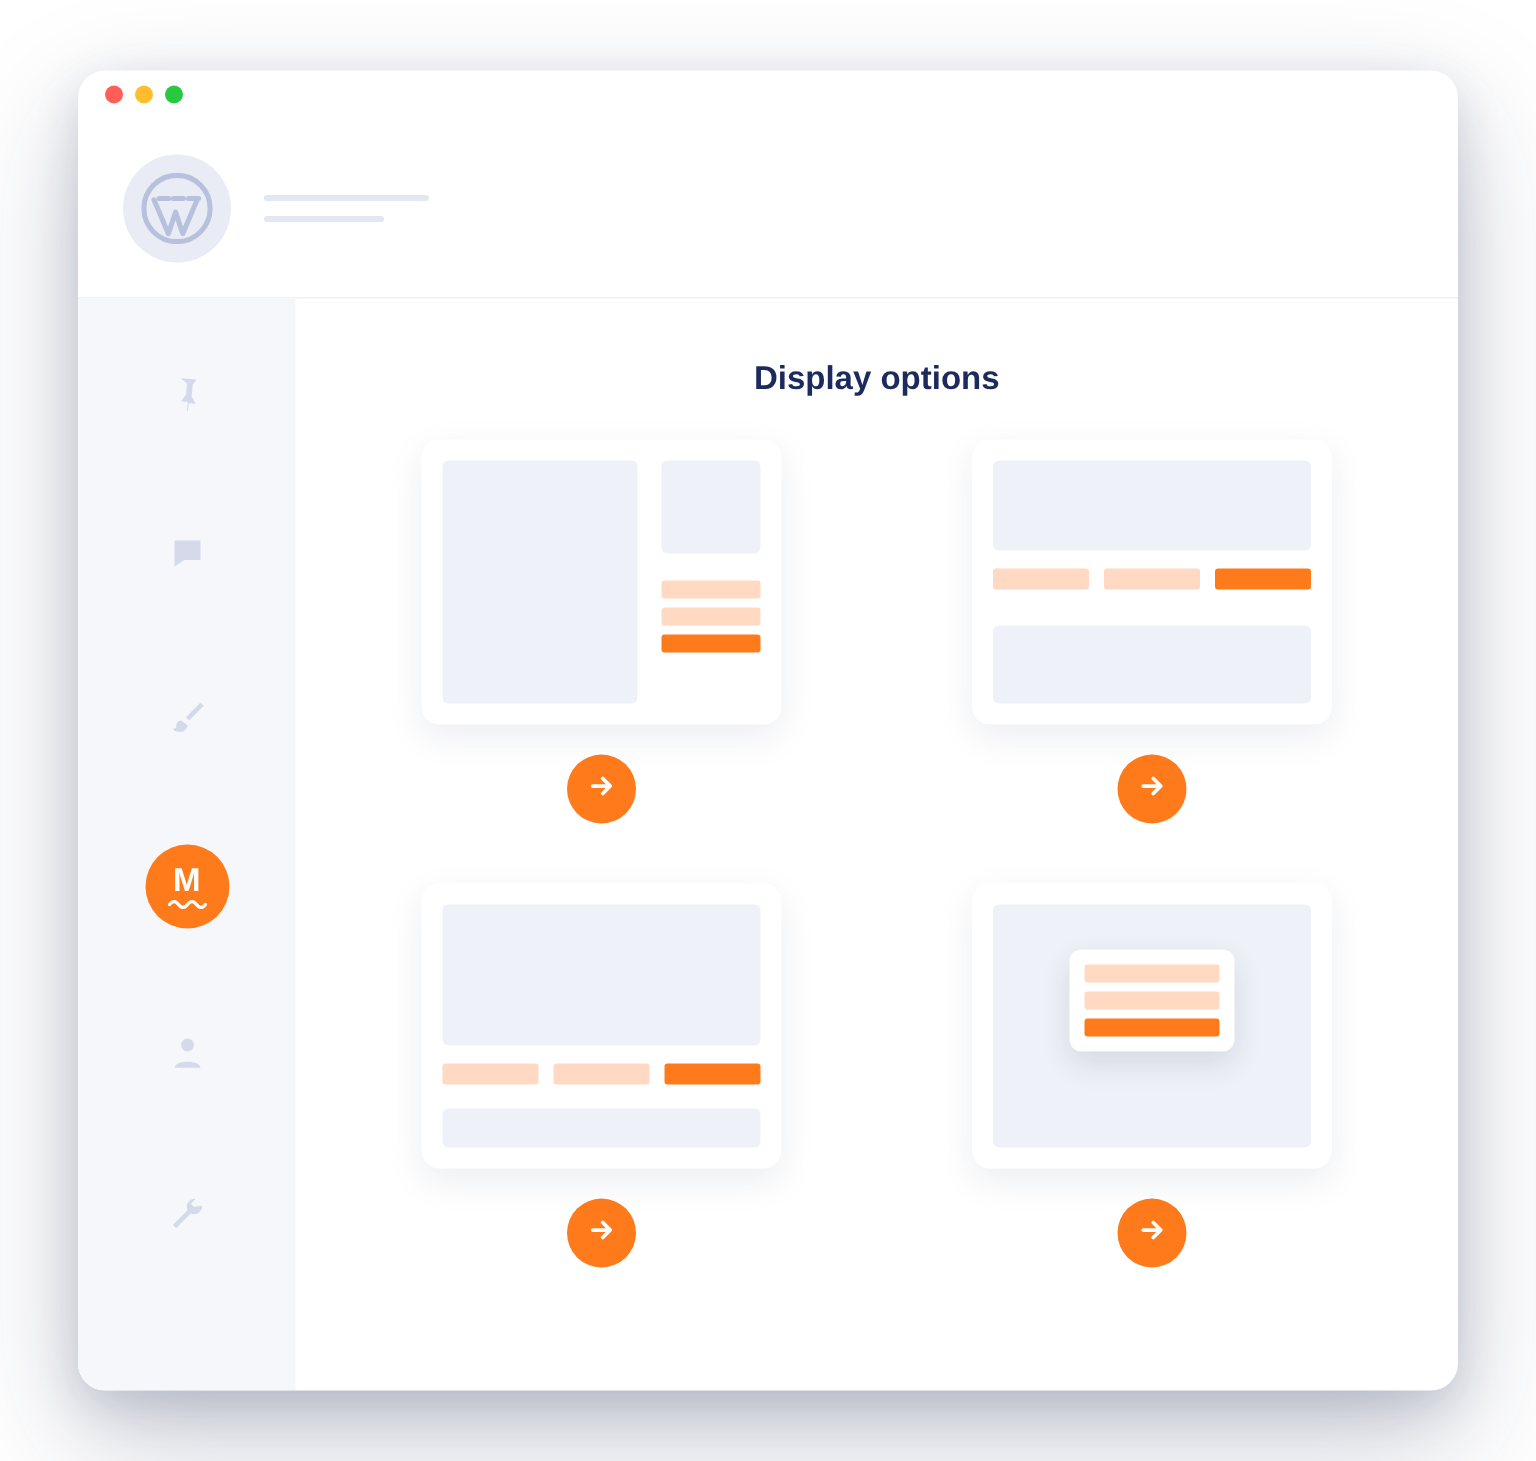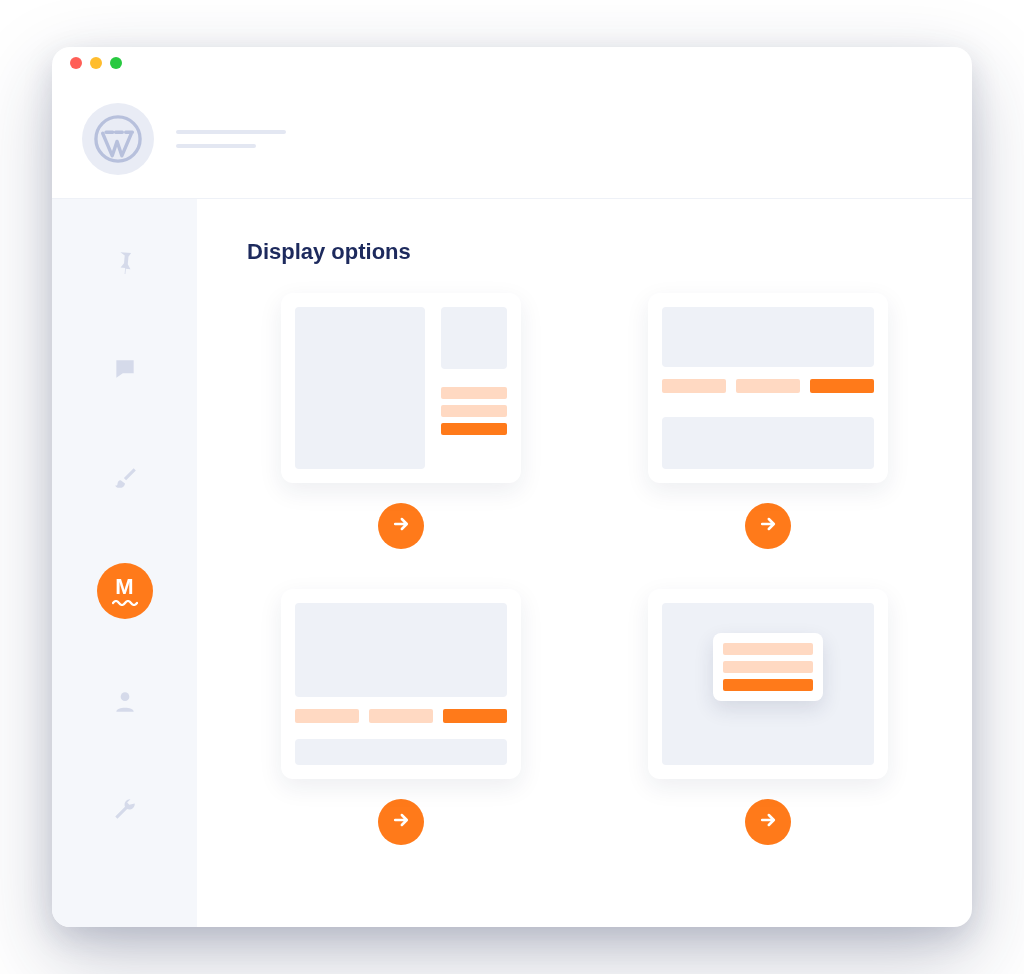--- a/index.html
+++ b/index.html
@@ -68,20 +68,21 @@
       background: #ff7a1a;
       color: #fff;
     }
     .sidebar-item.active .m-letter { font-weight: 800; font-size: 22px; color:#fff; display:block; line-height:1; }
     .sidebar-item.active .m-wave { display:block; width:26px; height:6px; }
 
     .main {
       flex: 1;
       padding: 40px 50px 0 50px;
       overflow: hidden;
+      text-align: center;
     }
     .section-title {
       color: #1d2a5d;
       font-weight: 800;
       font-size: 22px;
       margin-bottom: 28px;
     }
     .grid {
       display: grid;
       grid-template-columns: 1fr 1fr;

